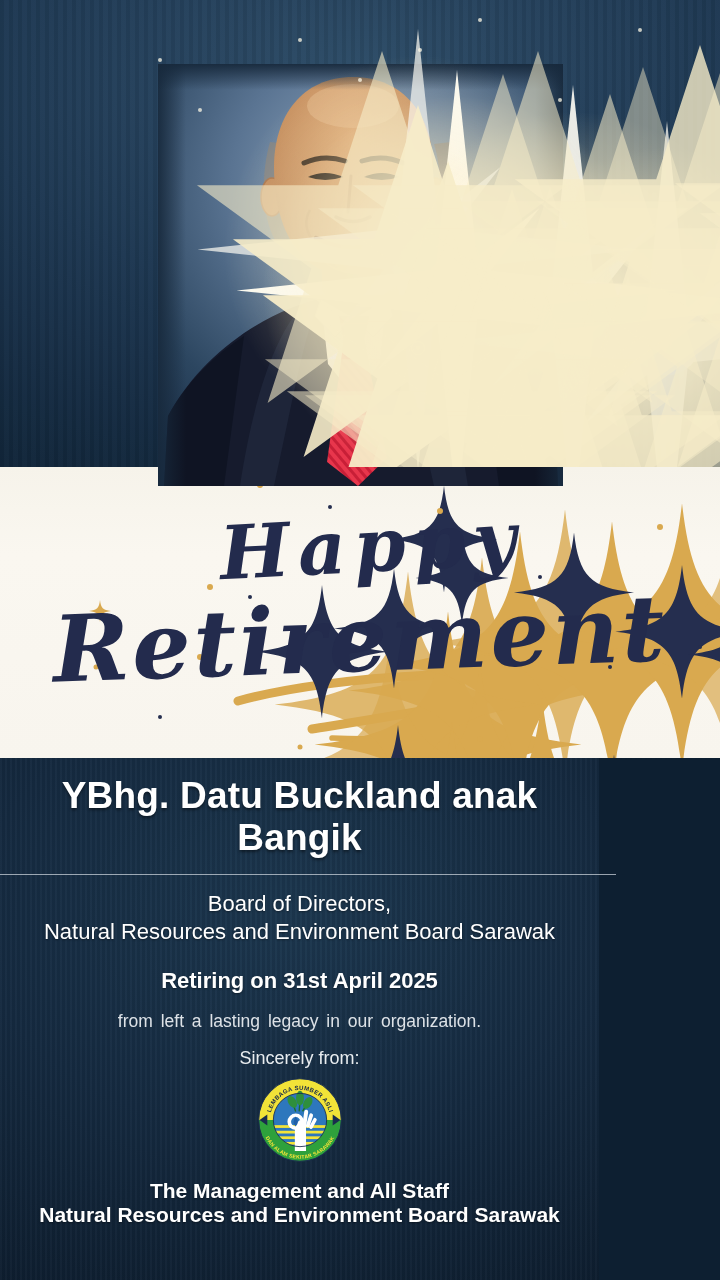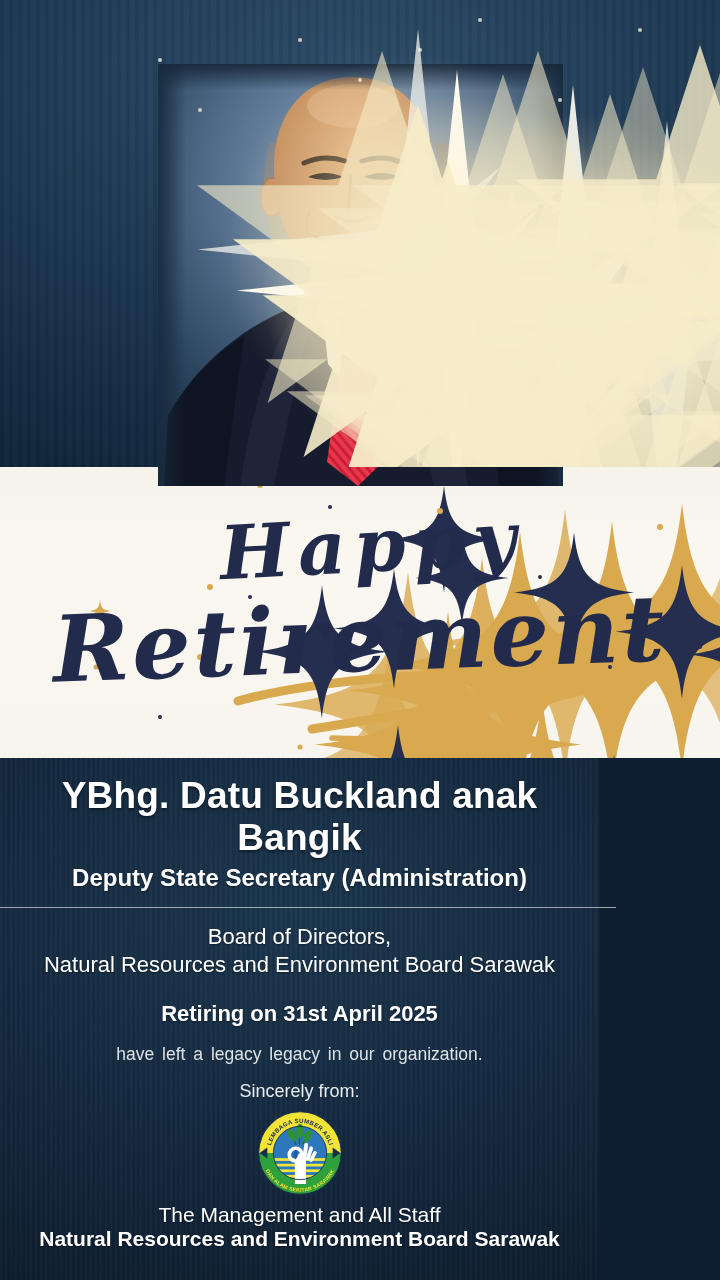--- a/index.html
+++ b/index.html
@@ -44,21 +44,21 @@
     text-shadow:0 2px 3px rgba(0,0,0,0.45);}
   .honoree-title{margin-top:5px;font-size:24px;font-weight:600;text-shadow:0 1px 2px rgba(0,0,0,0.4);}
   .divider{margin:15px auto 0;width:616px;height:1px;background:#c9d2da;opacity:0.75;}
   .role-lines{margin-top:15px;font-size:22px;font-weight:400;line-height:28px;
     text-shadow:0 1px 2px rgba(0,0,0,0.4);}
   .retire-date{margin-top:22px;font-size:22px;font-weight:700;text-shadow:0 1px 2px rgba(0,0,0,0.4);}
   .message{margin-top:15px;font-size:17.5px;line-height:25px;color:#dde2e7;
     font-weight:400;word-spacing:3px;}
   .sincerely{margin-top:14px;font-size:18px;color:#e9edf0;}
   .org-logo{display:block;margin:8px auto 0;width:86px;height:86px;}
-  .from-line1{margin-top:7px;font-size:21px;font-weight:400;text-shadow:0 1px 2px rgba(0,0,0,0.4);}
+  .from-line1{margin-top:16px;font-size:21px;font-weight:700;text-shadow:0 1px 2px rgba(0,0,0,0.4);}
   .from-line2{font-size:21px;font-weight:700;text-shadow:0 1px 2px rgba(0,0,0,0.4);}
 </style>
 </head>
 <body>
 
 <div class="poster">
 
   <div class="top-section">
     <svg class="starfield" width="720" height="467" viewBox="0 0 720 467">
       <defs>
@@ -328,29 +328,28 @@
       </g>
     </svg>
     <div class="headline">
       <div class="word1">Happy</div>
       <div class="word2">Retirement</div>
     </div>
   </div>
 
   <div class="bottom-section">
     <div class="honoree-name">YBhg. Datu Buckland anak Bangik</div>
-    <div class="honoree-title">Deputy State Secretary (Administration)</div>
     <div class="divider"></div>
     <div class="role-lines">
       <div>Board of Directors,</div>
       <div>Natural Resources and Environment Board Sarawak</div>
     </div>
     <div class="retire-date">Retiring on 31st April 2025</div>
     <div class="message">
-      <div>have left a legacy legacy in our organization.</div>
+      <div>from left a lasting legacy in our organization.</div>
     </div>
     <div class="sincerely">Sincerely from:</div>
 
     <svg class="org-logo" viewBox="0 0 100 100">
       <defs>
         <clipPath id="innerClip">
             <circle cx="50" cy="50" r="31"></circle>
           </clipPath>
         <path id="arcTop" d="M15,50 A35,35 0 0 1 85,50" fill="none"></path>
         <path id="arcBot" d="M5,50 A45,45 0 0 0 95,50" fill="none"></path>

